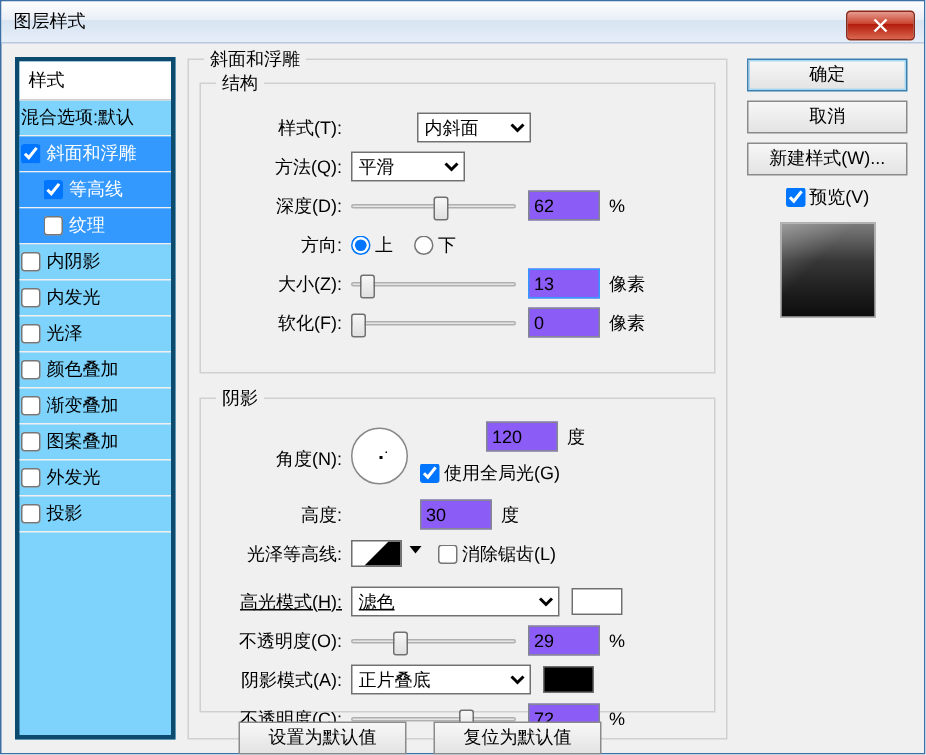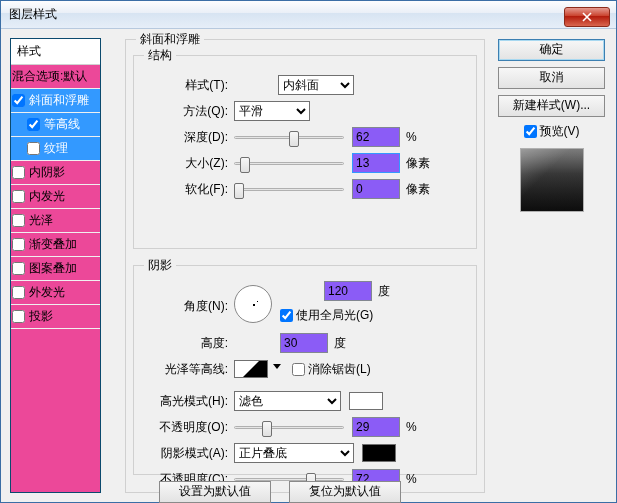--- a/index.html
+++ b/index.html
@@ -4,21 +4,21 @@
 <style>
   *{box-sizing:border-box;font-family:"Microsoft YaHei","SimSun",Tahoma,sans-serif;font-size:12px;}
   body{margin:0;background:#fff;}
   .win{width:617px;height:503px;border:1px solid #3b6ea5;background:#f0f0f0;position:relative;}
   .titlebar{height:28px;background:linear-gradient(#fdfdfe,#e9eff7 45%,#d7e4f2 46%,#e6eef8);display:flex;align-items:center;justify-content:space-between;padding:0 0 0 8px;border-bottom:1px solid #b7c9de;}
   .titlebar .title{color:#000;}
   .closebtn{width:46px;height:20px;margin:4px 6px 0 0;background:linear-gradient(#e59a8f,#c9402b 45%,#b31c0c 46%,#d9664f);border:1px solid #8b2a1a;border-radius:3px;color:#fff;display:flex;align-items:center;justify-content:center;}
   .closebtn svg{width:10px;height:10px;}
   .body{position:absolute;top:28px;left:0;right:0;bottom:0;}
   
-  .stylelist{position:absolute;left:9px;top:9px;width:91px;height:455px;border:1px solid #0c4a6e;background:#ec4899;}
+  .stylelist{position:absolute;left:9px;top:9px;width:107px;height:455px;border:3px solid #0c4a6e;background:#7dd3fc;}
   .stylelist .hdr{padding:4px 6px;border-bottom:1px solid #d0d0d0;background:#fff;}
   .stylelist .row{padding:3px 1px;display:flex;align-items:center;gap:4px;border-bottom:1px solid #f0f0f0;white-space:nowrap;}
   .stylelist .row.sel{background:#3399ff;color:#fff;}
   .stylelist .row.sub{padding-left:16px;}
   .stylelist input[type=checkbox]{margin:0;width:13px;height:13px;}
   
   fieldset{border:1px solid #d0d0d0;margin:0;padding:6px 10px 10px 10px;}
   legend{padding:0 4px;}
   .main{position:absolute;left:124px;top:2px;width:360px;}
   .group1{position:absolute;left:132px;top:18px;width:344px;height:202px;}
@@ -92,20 +92,24 @@
           <div class="row">
             <input type="checkbox" style="">
             <span>内发光</span>
           </div>
           <div class="row">
             <input type="checkbox" style="">
             <span>光泽</span>
           </div>
           <div class="row">
             <input type="checkbox" style="">
+            <span>颜色叠加</span>
+          </div>
+          <div class="row">
+            <input type="checkbox" style="">
             <span>渐变叠加</span>
           </div>
           <div class="row">
             <input type="checkbox" style="">
             <span>图案叠加</span>
           </div>
           <div class="row">
             <input type="checkbox" style="">
             <span>外发光</span>
           </div>
@@ -131,20 +135,25 @@
         <select style="width:76px;"><option>平滑</option></select>
       </div>
       <div class="frow">
         <div class="flab">深度(D):</div>
         <div class="slider">
             <div class="track"></div>
             <div class="thumb" style="left:55px;"></div>
           </div>
         <input class="numin" value="62" style="">
         <span class="unit">%</span>
+      </div>
+      <div class="frow">
+        <div class="flab">方向:</div>
+        <label style="margin-right:14px;"><input type="radio" checked="" style=""><span>上</span></label>
+        <label><input type="radio" style=""><span>下</span></label>
       </div>
       <div class="frow">
         <div class="flab">大小(Z):</div>
         <div class="slider">
             <div class="track"></div>
             <div class="thumb" style="left:6px;"></div>
           </div>
         <input class="numin focus" value="13" style="">
         <span class="unit">像素</span>
       </div>
@@ -182,23 +191,23 @@
         <div class="flab">高度:</div>
         <div style="width:46px;"></div>
         <input class="numin" value="30" style="">
         <span class="unit">度</span>
       </div>
       <div class="frow">
         <div class="flab">光泽等高线:</div>
         <span class="grad"></span>
         <label style="margin-left:24px;"><input type="checkbox" style=""><span>消除锯齿(L)</span></label>
       </div>
-      <div class="frow" style="margin-top:10px;">
+      <div class="frow" style="margin-top:10px;text-decoration:underline;">
         <div class="flab">高光模式(H):</div>
-        <select style="width:107px;"><option>滤色</option></select>
+        <select style="width:139px;"><option>滤色</option></select>
         <span class="swatch" style="margin-left:8px;background:#fff;"></span>
       </div>
       <div class="frow">
         <div class="flab">不透明度(O):</div>
         <div class="slider">
             <div class="track"></div>
             <div class="thumb" style="left:28px;"></div>
           </div>
         <input class="numin" value="29" style="">
         <span class="unit">%</span>

